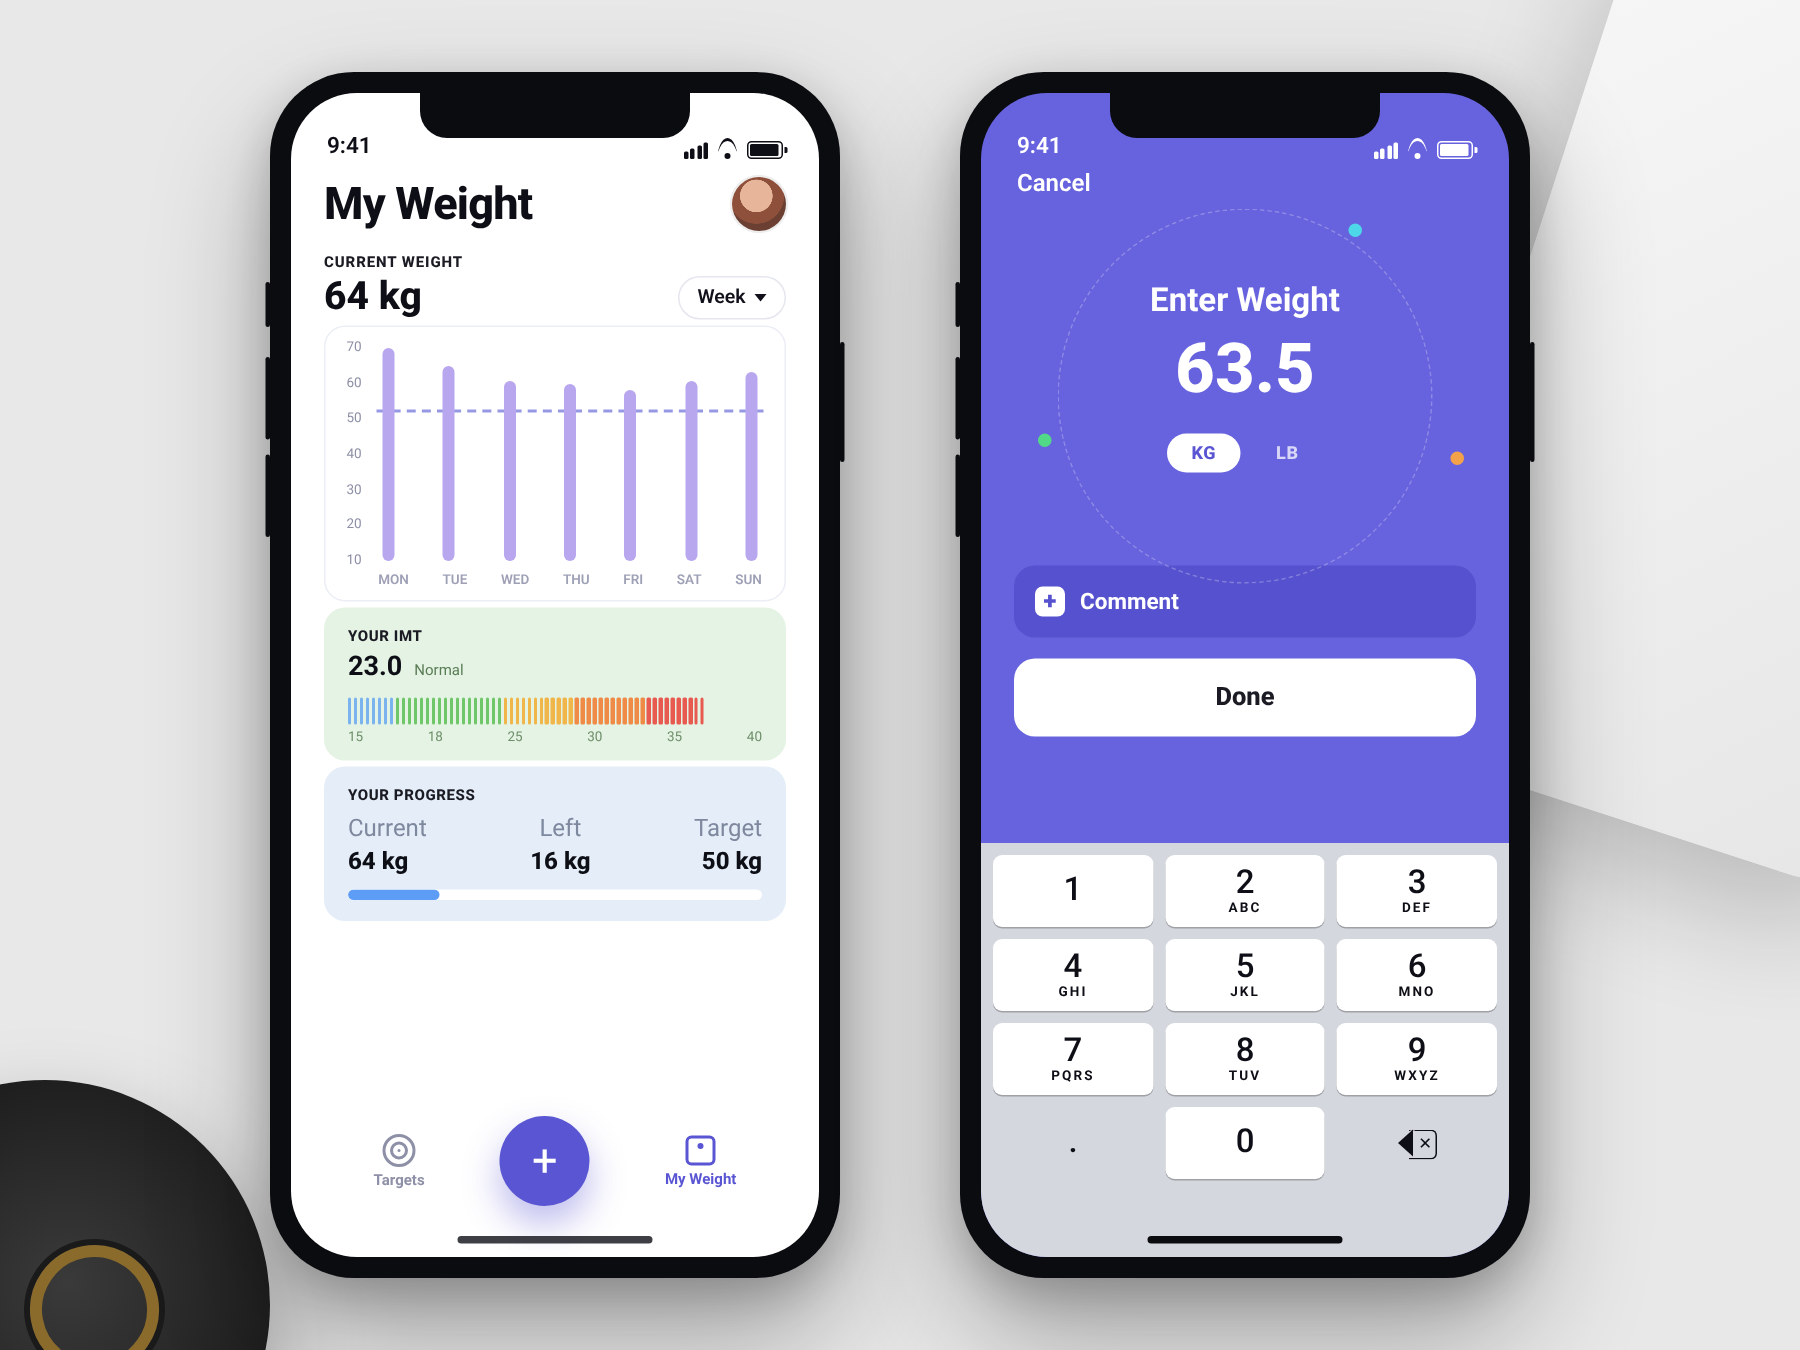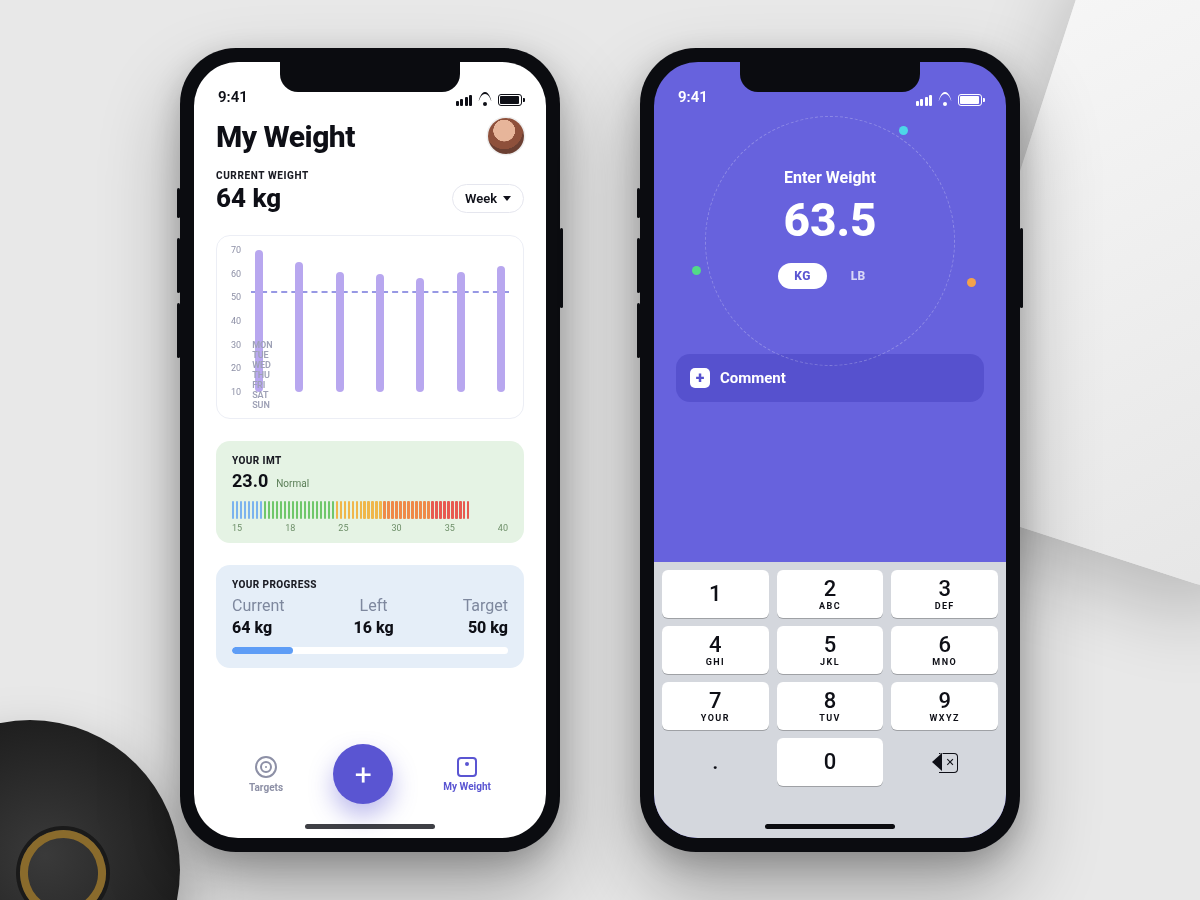--- a/index.html
+++ b/index.html
@@ -42,30 +42,30 @@
 .a-body{padding:0 22px;}
 .a-header{display:flex;align-items:center;justify-content:space-between;padding-top:10px;}
 .a-title{font-size:30px;font-weight:800;letter-spacing:-.5px;}
 .avatar{width:36px;height:36px;border-radius:50%;background:radial-gradient(circle at 45% 35%,#e7b59a 0 35%,#8e503b 36% 60%,#6b3f32 61% 100%);box-shadow:0 0 0 1.5px #eee;}
 .a-sub{display:flex;align-items:flex-end;justify-content:space-between;margin-top:16px;}
 .a-sub .lbl{font-size:10px;font-weight:800;letter-spacing:.6px;color:#1a1b23;text-align:center;}
 .a-sub .val{font-size:26px;font-weight:800;margin-top:2px;}
 .pill{display:inline-flex;align-items:center;gap:6px;border:1px solid #e5e6ee;border-radius:18px;padding:6px 12px;font-size:13px;font-weight:600;color:#10111a;}
 .caret{width:0;height:0;border-left:4px solid transparent;border-right:4px solid transparent;border-top:5px solid #10111a;}
 
-.card{border-radius:14px;margin-top:22px;}
+.card{border-radius:14px;margin-top:4px;}
 .chart-card{border:1px solid #eceef5;padding:14px 14px 8px;}
 .chart-box{display:flex;gap:10px;}
 .y-axis{display:flex;flex-direction:column;justify-content:space-between;font-size:9px;color:#8d90a6;height:160px;padding-bottom:18px;}
 .y-axis span{height:0;line-height:0;}
 .plot{flex:1;position:relative;height:160px;}
 .grid-dashed{position:absolute;left:0;right:0;border-top:2px dashed #6062d6;opacity:.65;}
 .bars-row{position:absolute;left:0;right:0;bottom:18px;top:0;display:flex;align-items:flex-end;justify-content:space-between;padding:0 4px;}
 .bar{width:8px;border-radius:5px;background:#b8a7ef;}
-.x-row{position:absolute;left:0;right:0;bottom:0;display:flex;justify-content:space-between;padding:0 1px;font-size:9px;color:#9ea1b6;font-weight:600;flex-direction:column;}
+.x-row{position:absolute;left:0;right:0;bottom:0;display:flex;justify-content:space-between;padding:0 1px;font-size:9px;color:#9ea1b6;font-weight:600;}
 
 .imt-card{background:#e5f3e4;padding:14px 16px 10px;}
 .small-head{font-size:10px;font-weight:800;letter-spacing:.4px;color:#1a1b23;}
 .imt-val{display:flex;align-items:baseline;gap:8px;margin-top:4px;}
 .imt-val b{font-size:18px;}
 .imt-val span{font-size:10px;color:#5b7e57;}
 .imt-ticks{display:flex;height:20px;align-items:flex-end;gap:1.6px;margin-top:8px;}
 .imt-ticks span{flex:1;max-width:2.4px;height:18px;border-radius:1px;}
 .imt-scale{display:flex;justify-content:space-between;font-size:9px;color:#6e8f69;margin-top:4px;}
 
@@ -93,21 +93,21 @@
 .scrB{background:#6762dd;color:#fff;}
 .scrB .status-bar{color:#fff;}
 .scrB .home-ind{background:#0b0c10;}
 .b-cancel{padding:4px 24px 0;font-size:16px;font-weight:600;}
 .b-dial{position:relative;height:240px;display:flex;flex-direction:column;align-items:center;justify-content:center;}
 .b-dial .ring{position:absolute;width:250px;height:250px;border:1px dashed rgba(255,255,255,.25);border-radius:50%;top:8px;}
 .dot{position:absolute;width:9px;height:9px;border-radius:50%;}
 .dot.cyan{background:#4dd7e8;top:18px;right:98px;}
 .dot.green{background:#52d987;left:38px;top:158px;}
 .dot.orange{background:#f4a24a;right:30px;top:170px;}
-.b-ew{font-size:16px;font-weight:700;}
+.b-ew{font-size:22px;font-weight:700;}
 .b-num{font-size:46px;font-weight:800;margin-top:6px;}
 .unit-toggle{margin-top:16px;display:inline-flex;gap:8px;align-items:center;}
 .unit-chip{padding:6px 16px;border-radius:16px;font-size:12px;font-weight:800;letter-spacing:.4px;}
 .unit-chip.on{background:#fff;color:#5a55d2;}
 .unit-chip.off{color:rgba(255,255,255,.75);}
 
 .b-actions{display:flex;gap:14px;padding:6px 22px 0;}
 .b-action{flex:1;background:#5651ce;border-radius:14px;padding:14px 14px;display:flex;align-items:center;gap:10px;font-size:15px;font-weight:700;}
 .ic-cam{width:22px;height:16px;border:2px solid #fff;border-radius:4px;position:relative;background:#fff;}
 .ic-cam::before{content:"";position:absolute;top:-4px;left:4px;width:8px;height:4px;background:#fff;border-radius:2px 2px 0 0;}
@@ -340,20 +340,21 @@
               <span></span>
               <span></span>
               <span></span>
               <span></span>
             </span>
         <span class="wifi-ic"></span>
         <span class="batt"></span>
       </div>
     </div>
 
+    <div class="b-cancel">Cancel</div>
 
     <div class="b-dial">
       <div class="ring"></div>
       <div class="dot cyan"></div>
       <div class="dot green"></div>
       <div class="dot orange"></div>
       <div class="b-ew">Enter Weight</div>
       <div class="b-num">63.5</div>
       <div class="unit-toggle">
         <span class="unit-chip on">KG</span>
@@ -361,20 +362,21 @@
       </div>
     </div>
 
     <div class="b-actions">
       <div class="b-action">
         <span class="ic-plusbox">+</span>
         <span>Comment</span>
       </div>
     </div>
 
+    <div class="b-done">Done</div>
 
     <div class="keypad">
       <div class="kp-row" id="kp-r1">
             <div class="key">
               <span class="d">1</span>
             </div>
             <div class="key">
               <span class="d">2</span>
               <span class="s">ABC</span>
             </div>
@@ -393,21 +395,21 @@
               <span class="s">JKL</span>
             </div>
             <div class="key">
               <span class="d">6</span>
               <span class="s">MNO</span>
             </div>
           </div>
       <div class="kp-row" id="kp-r3">
             <div class="key">
               <span class="d">7</span>
-              <span class="s">YOUR</span>
+              <span class="s">PQRS</span>
             </div>
             <div class="key">
               <span class="d">8</span>
               <span class="s">TUV</span>
             </div>
             <div class="key">
               <span class="d">9</span>
               <span class="s">WXYZ</span>
             </div>
           </div>

